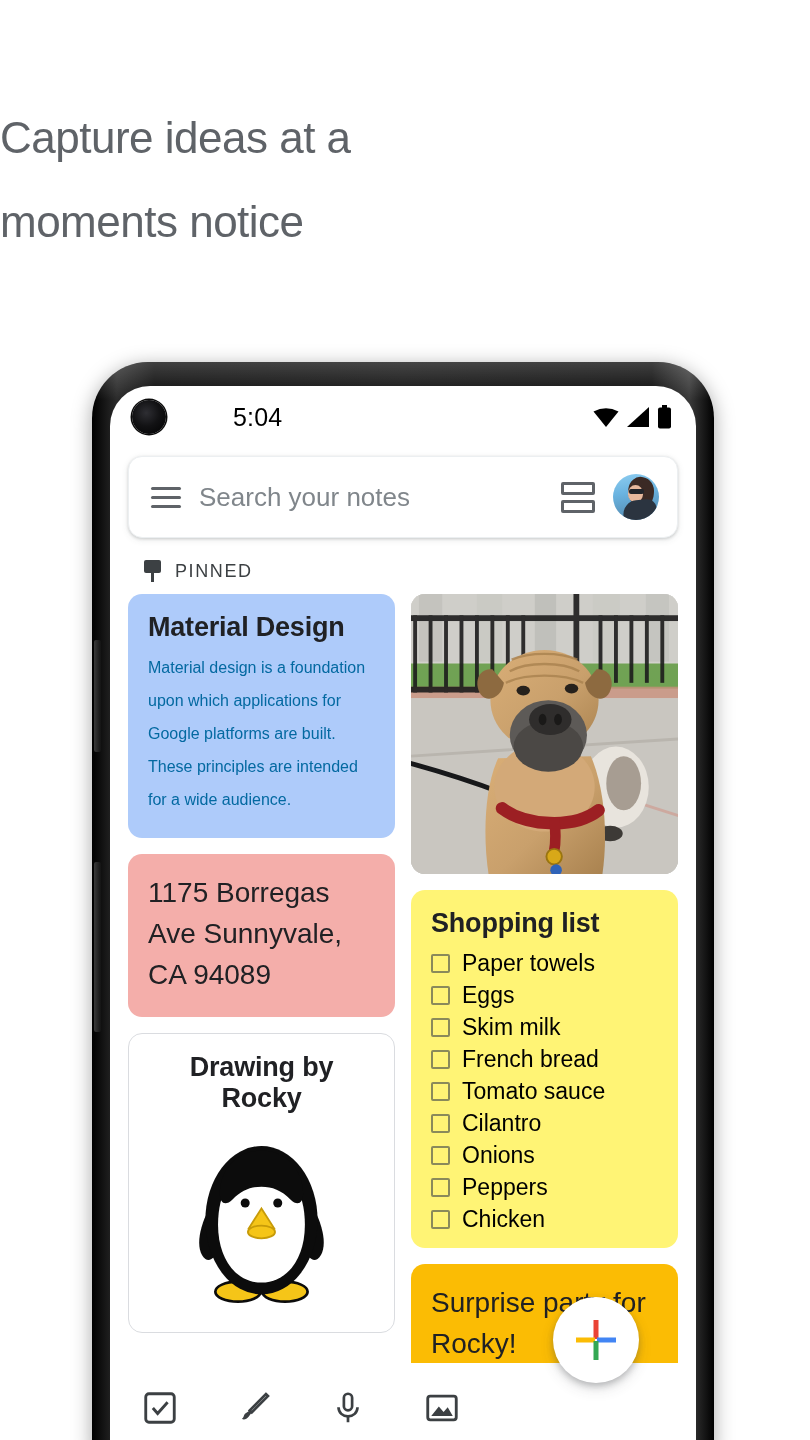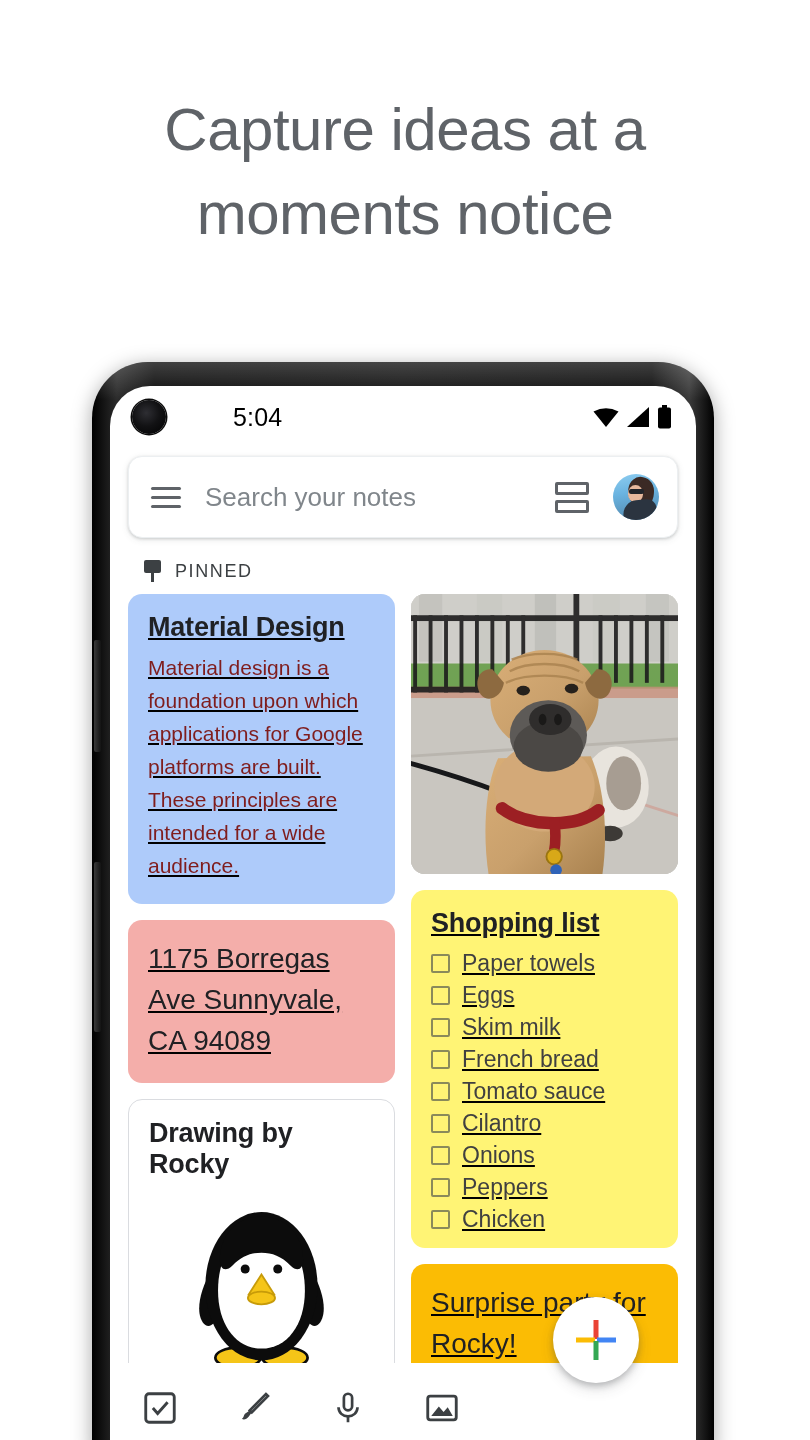--- a/index.html
+++ b/index.html
@@ -15,25 +15,24 @@
   #stage {
     position: relative;
     width: 810px;
     height: 1440px;
     background: #ffffff;
   }
 
   
   .headline {
     position: absolute;
-    top: 88px;
+    top: 96px;
     left: 0;
     width: 810px;
-    text-align: center;
-    font-size: 60px;
+    font-size: 44px;
     line-height: 84px;
     font-weight: 400;
     color: #5f6368;
     letter-spacing: -0.5px;
   }
 
   
   .phone-frame {
     position: absolute;
     left: 92px;
@@ -110,21 +109,21 @@
   .search-wrap { padding: 8px 18px 0; }
   .search-bar {
     height: 82px;
     background: #fff;
     border: 1px solid #eceff1;
     border-radius: 14px;
     box-shadow: 0 1px 3px rgba(60,64,67,.20), 0 2px 7px rgba(60,64,67,.10);
     display: flex;
     align-items: center;
     padding: 0 18px 0 22px;
-    gap: 24px;
+    gap: 18px;
   }
   .hamburger { width: 30px; display: flex; flex-direction: column; gap: 6px; flex: 0 0 auto; }
   .hamburger span { display: block; height: 3px; background: #5f6368; border-radius: 2px; }
   .search-placeholder {
     flex: 1 1 auto;
     font-size: 26px;
     color: #80868b;
     white-space: nowrap;
     overflow: hidden;
   }
@@ -174,27 +173,27 @@
   
   .notes-grid {
     padding: 0 18px;
     display: flex;
     gap: 16px;
     align-items: flex-start;
   }
   .col { flex: 1 1 0; display: flex; flex-direction: column; gap: 16px; min-width: 0; }
 
   .note { border-radius: 14px; overflow: hidden; }
-  .note.text { padding: 18px 20px 22px; text-decoration: underline; }
+  .note.text { padding: 18px 20px 22px; }
   .note-title {
     font-size: 27px; font-weight: 600; color: #202124;
     margin-bottom: 8px; letter-spacing: -.2px;
   }
   .note-body {
-    font-size: 21px; line-height: 33px; color: #7f1d1d;
+    font-size: 16px; line-height: 33px; color: #0369a1;
   }
   .note-plain {
     font-size: 28px; line-height: 41px; color: #202124;
   }
 
   .note.outlined {
     background: #fff;
     border: 1px solid #dadce0;
   }
 
@@ -206,21 +205,21 @@
   .check-list { margin-top: 10px; }
   .check-item {
     display: flex; align-items: center; gap: 12px;
     margin-bottom: 3px;
   }
   .check-box {
     width: 19px; height: 19px; flex: 0 0 auto;
     border: 2px solid #8a8a5a; border-radius: 2px;
     background: transparent;
   }
-  .check-text { font-size: 23px; color: #404040; line-height: 29px; }
+  .check-text { font-size: 23px; color: #000000; line-height: 29px; }
 
   
   .drawing-area { height: 200px; display:flex; align-items:center; justify-content:center; }
   .drawing-area svg { height: 190px; }
 
   
   .partial { height: 54px; border-radius: 14px 14px 0 0; padding: 14px 20px 0; overflow: hidden; }
   .partial .note-title { font-size: 27px; }
 
   
@@ -323,21 +322,21 @@
         <div class="note text" style="background:#AECBFA">
           <div class="note-title">Material Design</div>
           <div class="note-body">Material design is a foundation upon which applications for Google platforms are built. These principles are intended for a wide audience.</div>
         </div>
 
         <div class="note text" style="background:#F4AEAA">
           <div class="note-plain">1175 Borregas Ave Sunnyvale, CA 94089</div>
         </div>
 
         <div class="note outlined" style="padding:18px 20px 10px">
-          <div class="note-title" style="text-align:left">Drawing by Rocky</div>
+          <div class="note-title" style="text-align:center">Drawing by Rocky</div>
           <div class="drawing-area">
             <svg viewBox="0 0 200 210" xmlns="http://www.w3.org/2000/svg">
 
               <path d="M48 80 C30 108 26 136 38 146 C48 152 58 130 62 104 Z" fill="#0c0c0c"></path>
 
               <path d="M152 80 C170 108 174 136 162 146 C152 152 142 130 138 104 Z" fill="#0c0c0c"></path>
 
               <ellipse cx="74" cy="182" rx="25" ry="11" fill="#F5C518" stroke="#0c0c0c" stroke-width="3"></ellipse>
               <ellipse cx="126" cy="182" rx="25" ry="11" fill="#F5C518" stroke="#0c0c0c" stroke-width="3"></ellipse>
 

